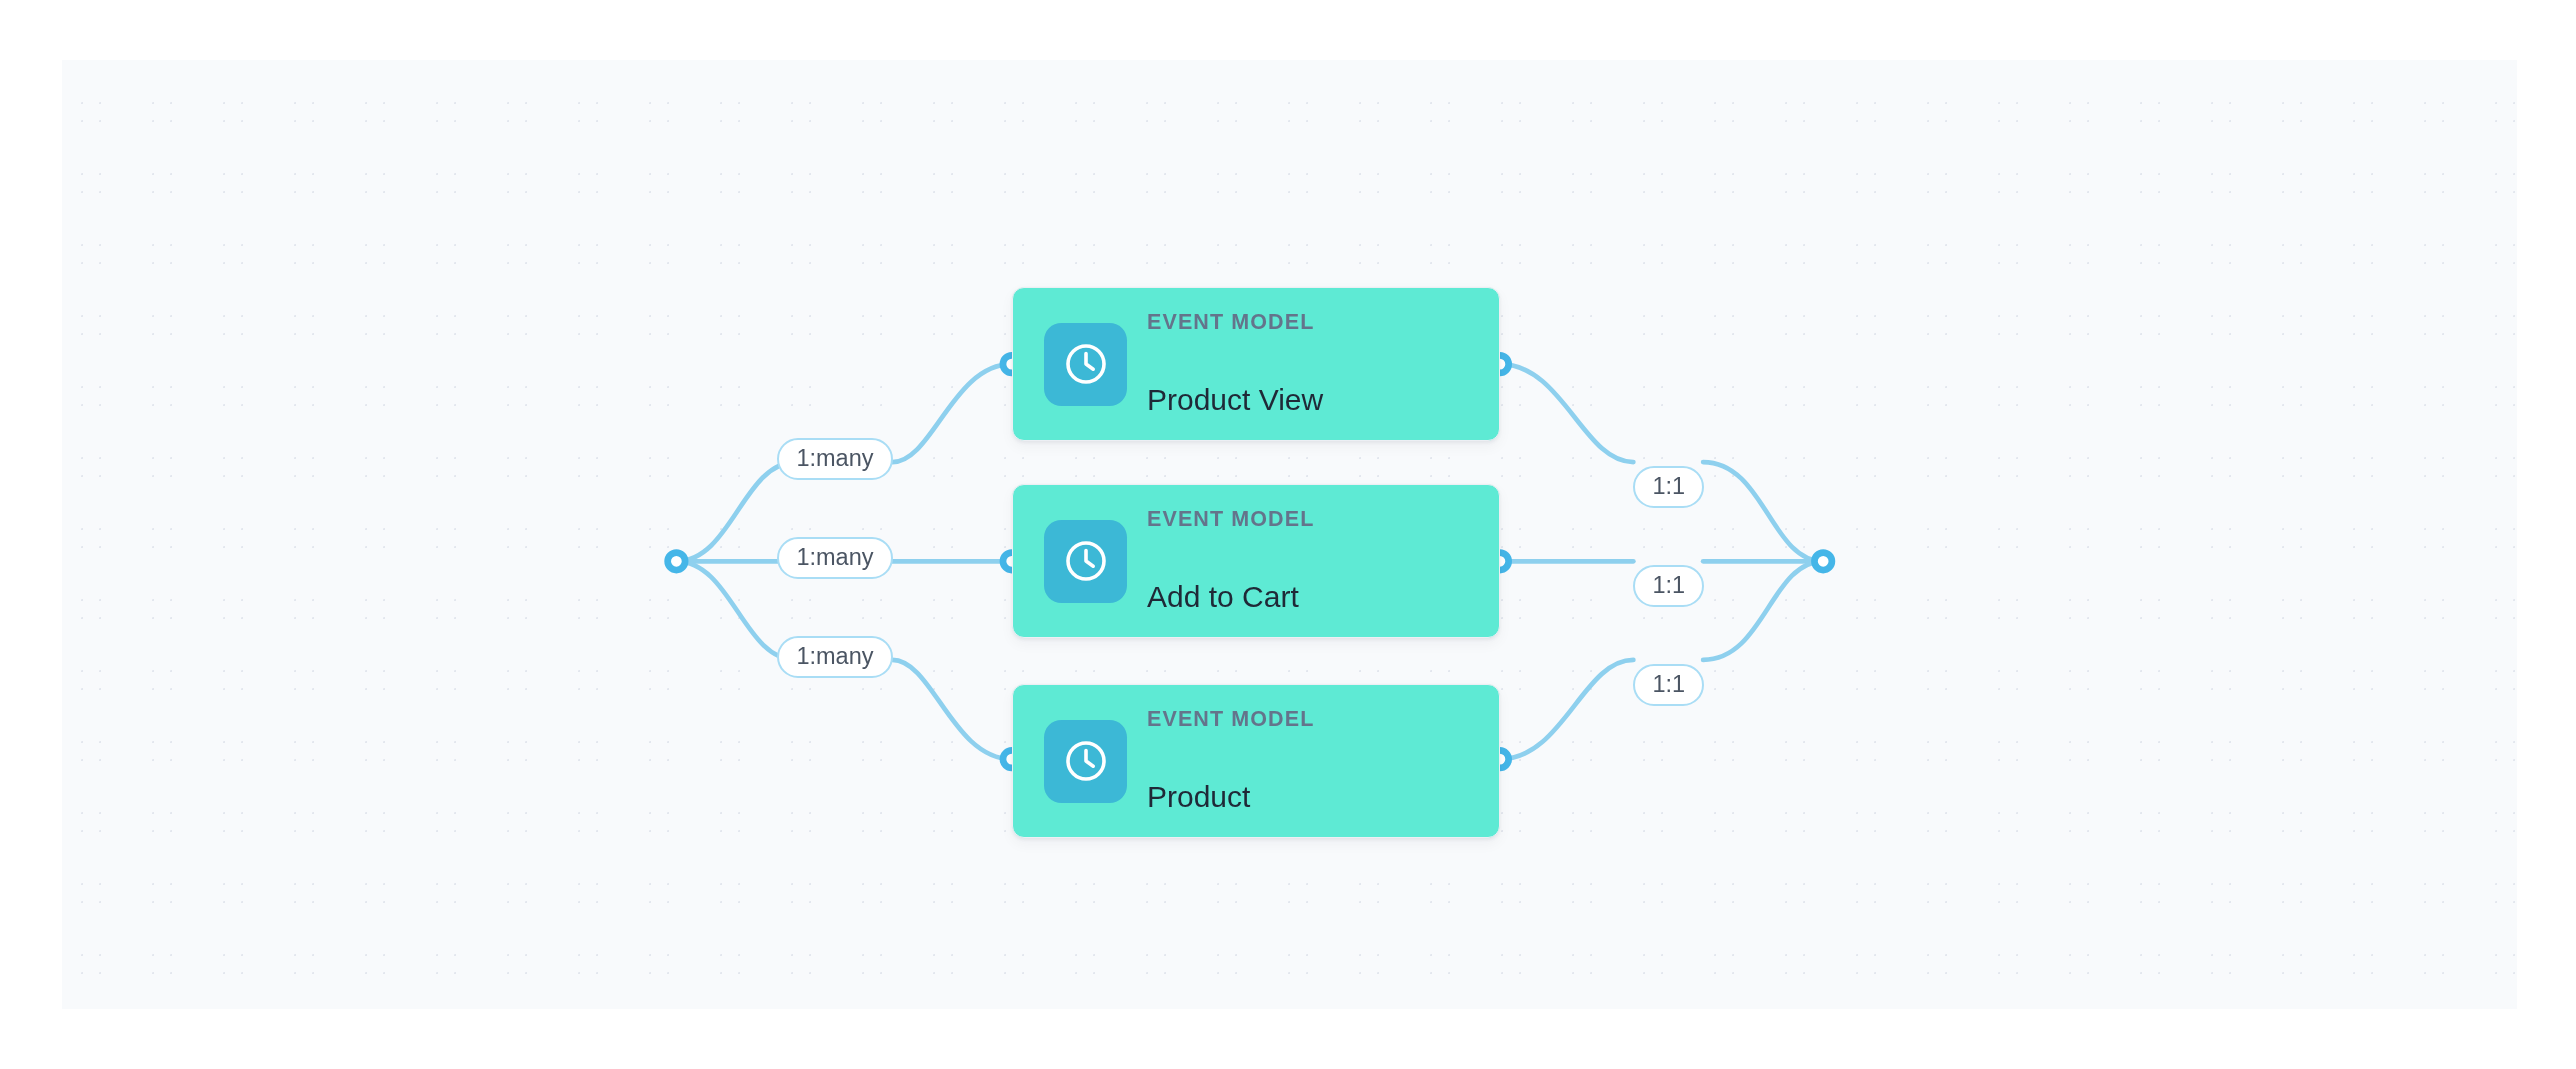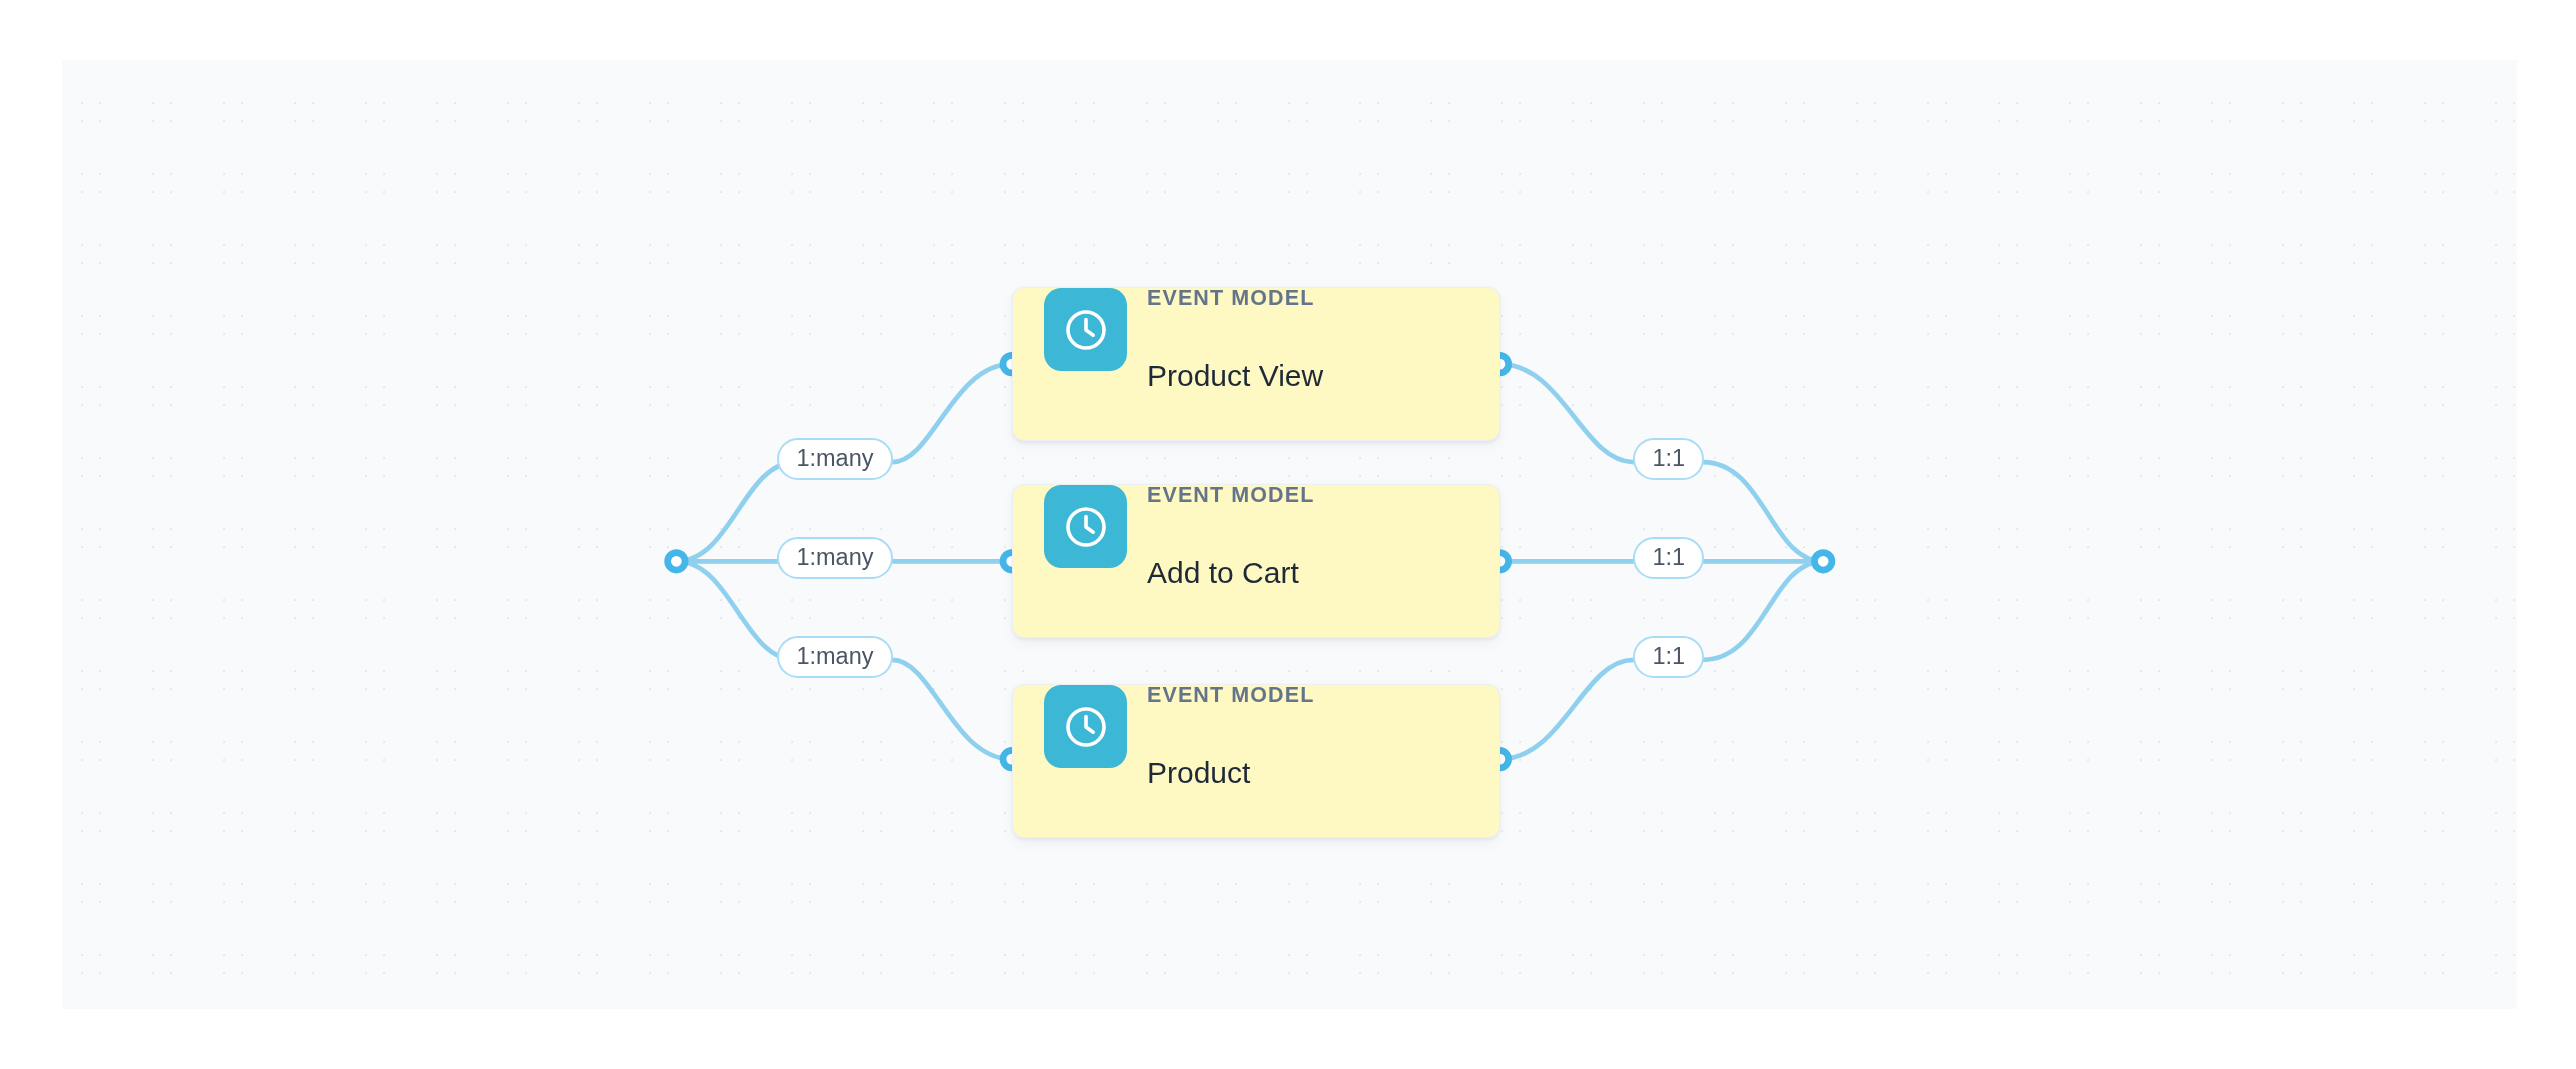--- a/index.html
+++ b/index.html
@@ -43,25 +43,26 @@
     left: 0;
     top: 0;
     width: 2576px;
     height: 1069px;
     pointer-events: none;
   }
 
   
   .node {
     position: absolute;
-    background: #fef9c3;
+    background: #5eead4;
     border: 1.1px solid #eceff4;
     border-radius: 12px;
     box-shadow: 0 1.3px 3.4px rgba(17, 24, 39, .055), 0 5.4px 13.4px rgba(17, 24, 39, .045);
     display: flex;
+    align-items: center;
     padding: 0 0 0 31px;
     gap: 20px;
   }
 
   .node-icon {
     width: 83px;
     height: 83px;
     border-radius: 17.4px;
     flex: 0 0 auto;
     display: flex;
@@ -107,21 +108,21 @@
     padding: 0 17.4px;
     background: #ffffff;
     border: 2px solid #a9ddf5;
     border-radius: 670px;
     font-size: 23.5px;
     color: #4b5563;
     line-height: 1;
     white-space: nowrap;
   }
   .badge-many { min-width: 107px; }
-  .badge-one  { min-width: 70px; }
+  .badge-one  { min-width: 70px; margin-top: 28px; }
 
   #badge-l0 { left: 777px; top: 438px; }
   #badge-l1 { left: 777px; top: 537px; }
   #badge-l2 { left: 777px; top: 636px; }
   #badge-r0 { left: 1633px; top: 438px; }
   #badge-r1 { left: 1633px; top: 537px; }
   #badge-r2 { left: 1633px; top: 636px; }
 </style>
 </head>
 <body>

